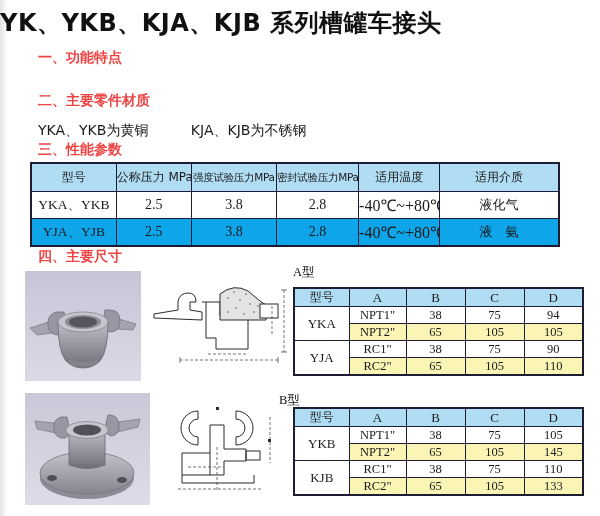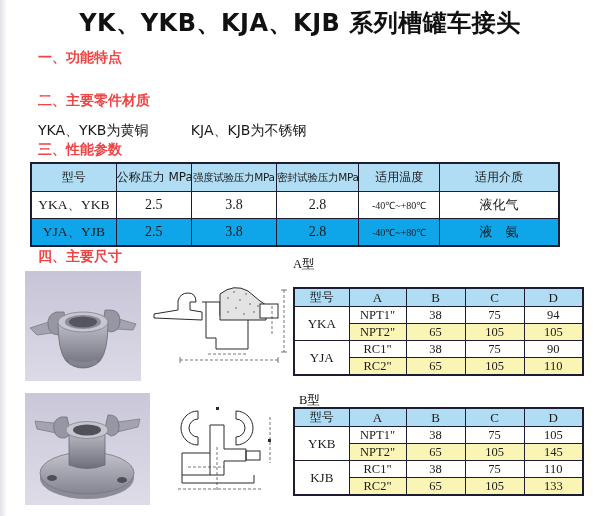--- a/index.html
+++ b/index.html
@@ -3,21 +3,21 @@
 <meta charset="utf-8">
 <style>
   html,body{margin:0;padding:0;background:#ffffff;}
   .page{
     position:relative;width:600px;height:516px;overflow:hidden;
     background:#ffffff;font-family:"DejaVu Sans",sans-serif;color:#1a1a1a;
   }
   .scan-edge{position:absolute;left:0;top:0;bottom:0;width:7px;
     background:linear-gradient(to right,#e2e2e7,#ffffff);}
   .title{
-    position:absolute;top:7px;left:0;width:600px;text-align:center;
+    position:absolute;top:7px;left:0;width:600px;
     font-size:24px;font-weight:bold;color:#111;letter-spacing:0.5px;white-space:nowrap;
   }
   .red-h{position:absolute;font-size:14px;font-weight:bold;color:#ef4444;white-space:nowrap;}
   .h-features{left:38px;top:49px;}
   .h-materials{left:38px;top:92px;}
   .h-performance{left:38px;top:141px;}
   .h-dimensions{left:38px;top:248px;}
   .features-body{
     position:absolute;left:8px;top:66px;width:586px;
     font-size:13.5px;line-height:18.5px;text-indent:30px;color:#1a1a1a;text-align:justify;
@@ -26,28 +26,28 @@
   .materials-line .right{margin-left:38px;}
 
   table{border-collapse:collapse;table-layout:fixed;}
   
   .perf{position:absolute;left:30px;top:162px;width:530px;border:2.5px solid #1c1c33;}
   .perf th,.perf td{border:1.5px solid #1c1c33;text-align:center;vertical-align:middle;padding:0;overflow:hidden;}
   .perf th{height:27px;font-size:12px;font-weight:normal;background:#b0ddf3;white-space:nowrap;}
   .perf th.small{font-size:10.5px;letter-spacing:-0.3px;}
   .perf td{height:26px;font-size:13px;white-space:nowrap;}
   .perf td.num{font-family:"Liberation Serif",serif;font-size:14px;}
-  .perf td.temp{font-family:"Liberation Serif",serif;font-size:10px;}
+  .perf td.temp{font-family:"Liberation Serif",serif;font-size:16px;}
   .perf td.model-cell{font-family:"Liberation Serif",serif;font-size:13.5px;}
   .perf tr.yl td{background:#0ea5e9;}
 
   
   .dim-label{position:absolute;font-family:"Liberation Serif",serif;font-size:12.5px;color:#111;white-space:nowrap;}
-  .lbl-a{left:293px;top:256px;}
-  .lbl-b{left:299px;top:392px;}
+  .lbl-a{left:293px;top:264px;}
+  .lbl-b{left:279px;top:392px;}
   .dim{position:absolute;width:289px;border:2.5px solid #1c1c33;}
   .dim-a{left:293px;top:287px;}
   .dim-b{left:293px;top:407px;}
   .dim th,.dim td{border:1.2px solid #1c1c33;text-align:center;vertical-align:middle;padding:0;overflow:hidden;}
   .dim th{height:17px;background:#b0ddf3;font-weight:normal;font-family:"Liberation Serif",serif;font-size:13px;}
   .dim th.cjk{font-family:"DejaVu Sans",sans-serif;font-size:12px;}
   .dim td{height:16px;font-family:"Liberation Serif",serif;font-size:12.5px;background:#ffffff;}
   .dim td.yl{background:#fbf5b5;}
   .dim td.model{font-size:13px;background:#ffffff;}
 

